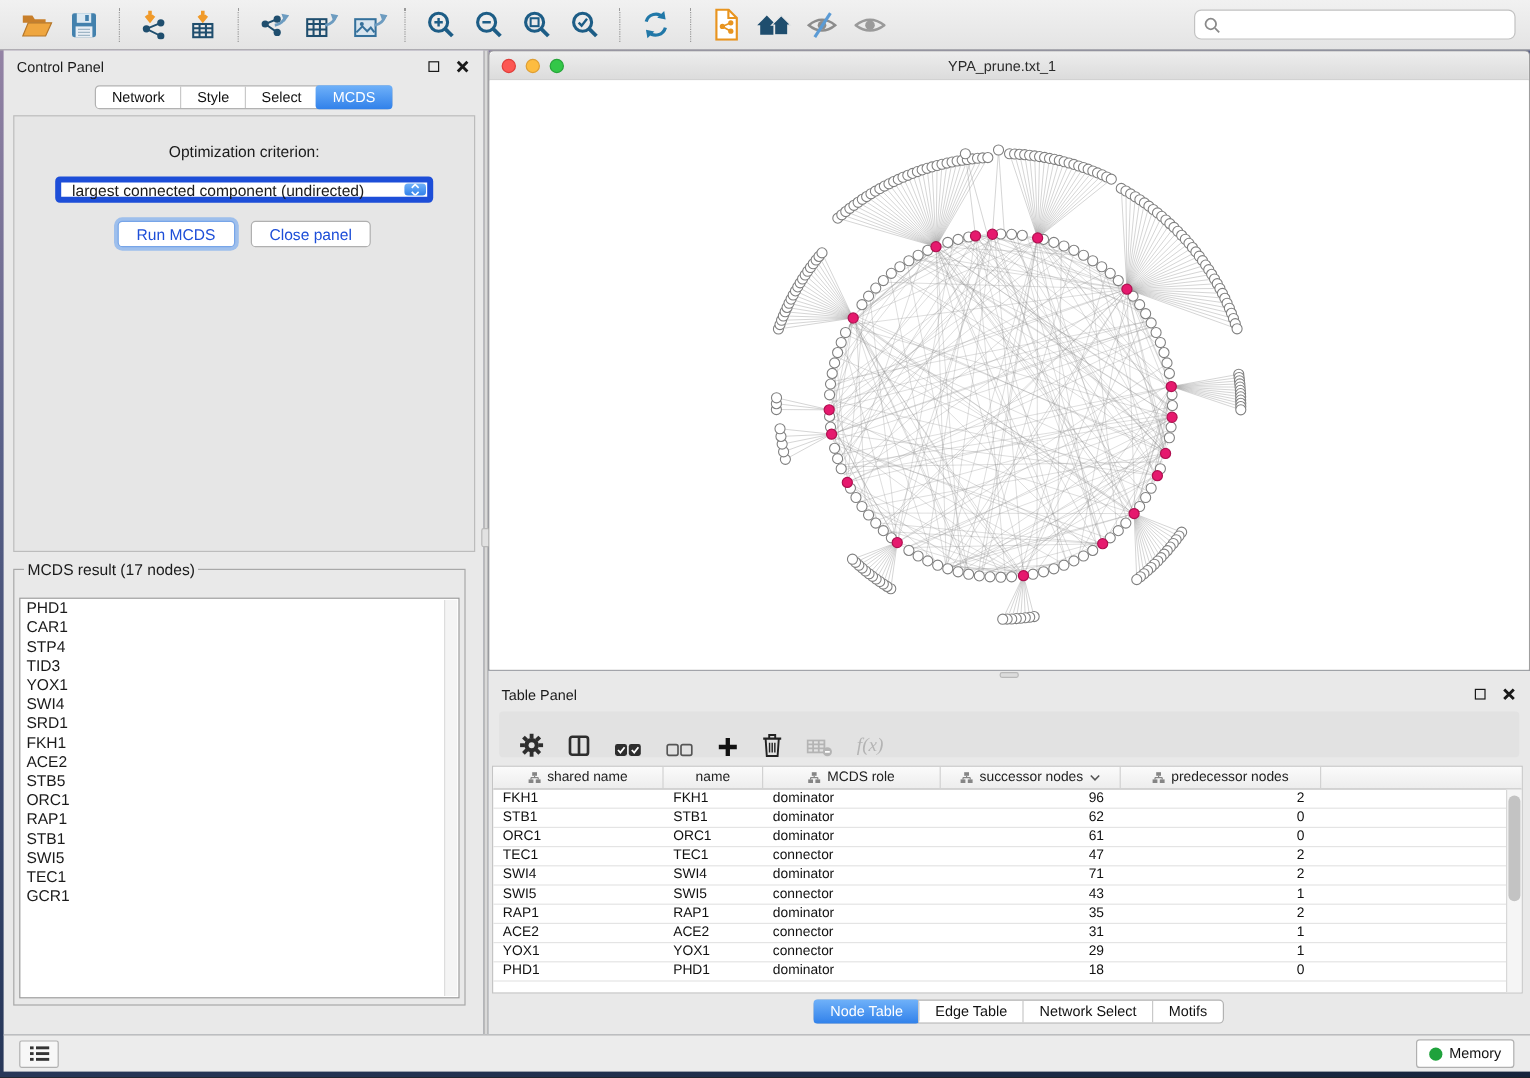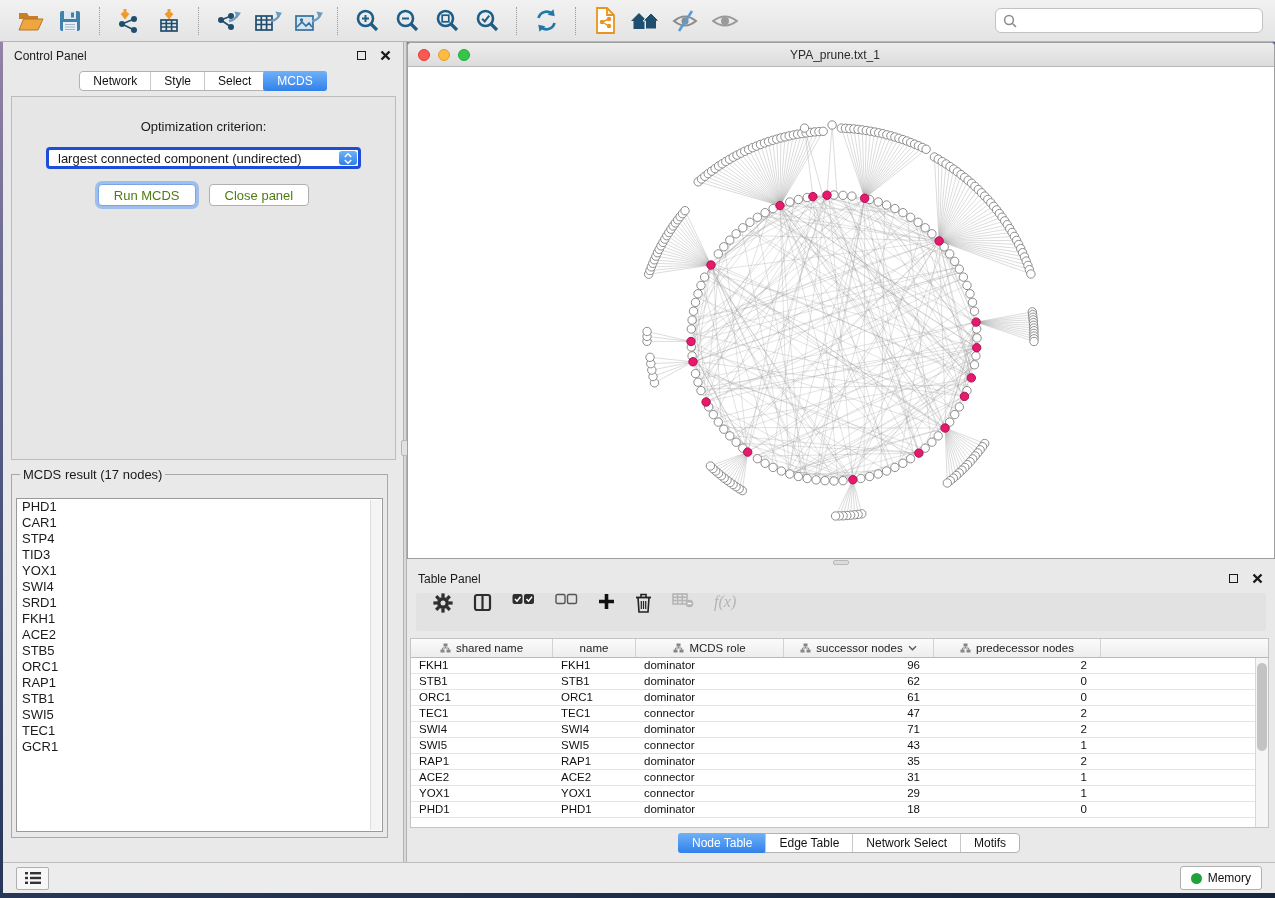--- a/index.html
+++ b/index.html
@@ -27,30 +27,30 @@
   .seg{padding:0 13px;font-size:12px;line-height:19px;border-left:1px solid #c9c9c9;color:#111;}
   .seg:first-child{border-left:none;}
   .seg.active{background:linear-gradient(#6fb1f9,#3181ea);color:#fff;border-radius:3px;
     margin:-1px -1px;line-height:21px;border-left:none;padding:0 14px;}
   
   .control-panel{position:absolute;left:3px;top:42px;width:400px;height:820px;background:#e9e9e9;}
   .cp-tabs{display:flex;justify-content:center;margin-top:5px;position:relative;z-index:2;}
   .cp-box{position:absolute;left:8px;top:54px;right:7px;height:364px;border:1px solid #bcbcbc;
     background:#e6e6e6;text-align:center;}
   .opt-label{margin-top:22px;font-size:13px;}
-  .mac-select{margin:13px auto 0;width:315px;height:22px;background:#fff;border:3px solid #1d4ed8;
+  .mac-select{margin:13px auto 0;width:315px;height:22px;background:#fff;border:5px solid #1d4ed8;
     border-radius:4px;position:relative;display:flex;align-items:center;padding:0 24px 0 9px;
     font-size:13px;text-align:right;}
   .mac-select .val{white-space:nowrap;overflow:hidden;}
   .stepper{position:absolute;right:1px;top:1px;bottom:1px;width:18px;border-radius:3px;
     background:linear-gradient(#6fb1f9,#3181ea);display:flex;flex-direction:column;
     align-items:center;justify-content:center;gap:1px;}
   .btn-row{margin-top:15px;display:flex;justify-content:center;gap:13px;}
   .mac-btn{background:#fff;border:1px solid #b0b0b0;border-radius:4px;height:22px;padding:0 15px;
-    font-size:13px;font-family:"Liberation Sans",sans-serif;color:#4d7c0f;}
+    font-size:13px;font-family:"Liberation Sans",sans-serif;color:#1d4ed8;}
   .mac-btn.focused{box-shadow:0 0 0 3px rgba(110,165,240,.6);border-color:#77a5e8;}
   .result-fieldset{position:absolute;left:8px;top:425px;right:15px;height:371px;
     border:1px solid #a8a8a8;margin:0;padding:0;}
   .result-fieldset legend{font-size:13px;margin-left:8px;padding:0 3px;}
   .listbox{position:absolute;left:4px;right:4px;top:16px;bottom:5px;background:#fff;
     border:1px solid #9a9a9a;font-size:13px;overflow:hidden;}
   .scroll-track{position:absolute;top:1px;bottom:1px;right:1px;width:11px;background:#f4f4f4;
     border-left:1px solid #ddd;}
   .mcds-item{height:16px;line-height:16px;padding-left:5px;}
   
@@ -70,21 +70,21 @@
   .light{width:12px;height:12px;border-radius:50%;}
   .light.red{background:#fc5753;border:1px solid #df3e3a;}
   .light.yellow{background:#fdbc40;border:1px solid #de9f34;}
   .light.green{background:#33c748;border:1px solid #27a53a;}
   .nw-title{position:absolute;left:0;right:12px;text-align:center;font-size:12px;font-weight:500;color:#2b2b2b;}
   .nw-canvas{position:absolute;left:0;top:24px;width:866px;height:491px;background:#fff;}
   .nw-canvas svg{width:100%;height:100%;display:block;}
   
   .table-panel{position:absolute;left:407px;top:565px;width:868px;height:297px;background:#e9e9e9;}
   .tp-toolbar{margin:4px 9px 0 9px;height:38px;background:#e2e2e2;border-radius:3px;
-    display:flex;align-items:flex-start;gap:20px;padding:0 17px;}
+    display:flex;align-items:flex-end;gap:20px;padding:0 17px;}
   .tp-btn{background:none;border:none;padding:0;display:flex;align-items:center;}
   .fx{font-family:"Liberation Serif",serif;font-style:italic;font-size:16px;color:#b4b4b4;}
   .tp-table{position:absolute;left:3px;top:73px;right:6px;bottom:34px;background:#fff;
     border:1px solid #c4c4c4;overflow:hidden;}
   .tbl-head{display:flex;height:19px;border-bottom:1px solid #b9b9b9;
     background:linear-gradient(#fbfbfb,#ededed);}
   .th{display:flex;align-items:center;justify-content:center;gap:5px;border-right:1px solid #d2d2d2;
     font-size:11.5px;color:#222;white-space:nowrap;overflow:hidden;}
   .tr{display:flex;height:16px;border-bottom:1px solid #e4e4e4;font-size:11.5px;color:#111;}
   .td{padding:0 8px;line-height:15px;white-space:nowrap;overflow:hidden;}

